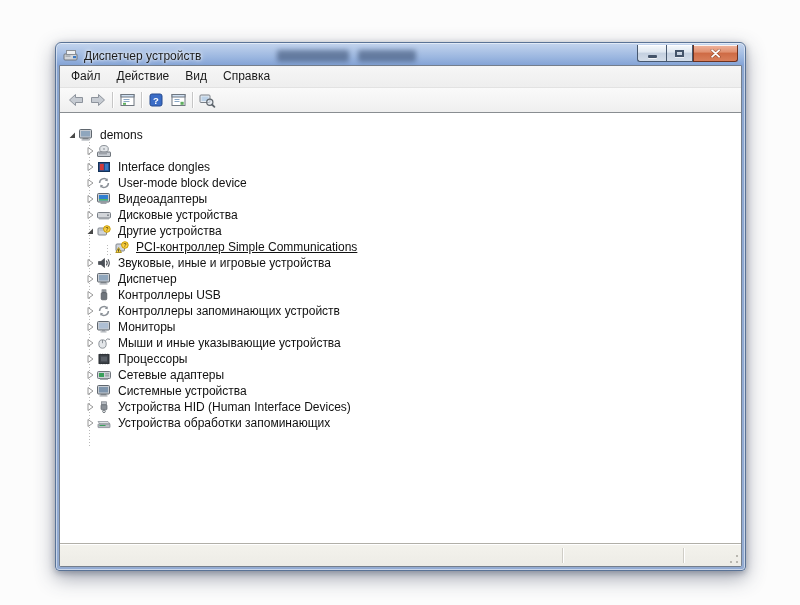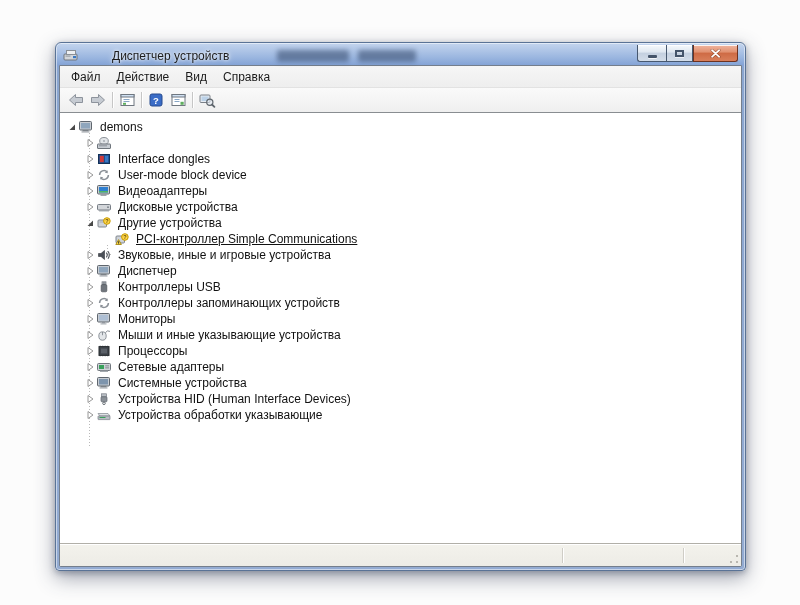--- a/index.html
+++ b/index.html
@@ -20,21 +20,20 @@
     border-radius:6px 6px 4px 4px;
     background:linear-gradient(180deg,#c4d5ee 0,#9cb7e0 14px,#84a3d6 22px,#8aa5cf 26px,#93abd2 100%);
     box-shadow:0 7px 20px rgba(50,60,85,.45), 0 2px 6px rgba(50,60,85,.35), inset 0 0 0 1px rgba(255,255,255,.5);
     padding:3px;
     display:flex;flex-direction:column;
   }
   .titlebar{
     height:19px;flex:0 0 19px;position:relative;
     display:flex;align-items:center;
     padding:0 2px 0 4px;
-    gap:28px;
   }
   .app-icon{width:16px;height:14px;margin-right:5px;flex:0 0 auto;display:inline-flex;}
   .title-text{
     font-size:12px;color:#1c1c1c;white-space:nowrap;
     text-shadow:0 0 3px rgba(255,255,255,.95),0 0 6px rgba(255,255,255,.8);
   }
   .smudge{
     position:absolute;left:218px;top:4px;width:142px;height:12px;
     display:flex;gap:9px;filter:blur(2.6px);opacity:.6;
   }
@@ -60,39 +59,39 @@
     box-shadow:0 1px 0 rgba(255,255,255,.7);}
   .glyph-max{width:9px;height:7px;border:2px solid #44546a;box-sizing:border-box;
     box-shadow:0 1px 0 rgba(255,255,255,.6);}
 
   
   .client{
     flex:1;display:flex;flex-direction:column;min-height:0;
     background:#f0f0f0;border:1px solid #747e8c;border-radius:0 0 2px 2px;
   }
   .menubar{
-    height:21px;flex:0 0 21px;display:flex;align-items:center;
+    height:21px;flex:0 0 21px;display:flex;
     background:linear-gradient(#f6f6f6,#eeeeee);
     padding-left:3px;border-bottom:1px solid #e2e2e2;
   }
   .menu-item{font-size:12px;color:#1a1a1a;padding:3px 8px;cursor:default;}
   .toolbar{
     height:24px;flex:0 0 24px;display:flex;align-items:center;
     background:linear-gradient(#fafafa,#efefef);
     padding-left:5px;
   }
   .tbtn{width:22px;height:20px;display:flex;align-items:center;justify-content:center;}
   .tsep{width:1px;height:16px;background:#c6c6c6;margin:0 3px;box-shadow:1px 0 0 #ffffff;}
 
   .content{
     flex:1;min-height:0;background:#ffffff;
     border-top:1px solid #898d91;border-bottom:1px solid #b1afa8;
     position:relative;overflow:hidden;
   }
-  .tree{position:relative;padding-top:6px;height:100%;}
+  .tree{position:relative;padding-top:14px;height:100%;}
   .tree-row{
     height:16px;display:flex;align-items:center;
     font-size:12px;color:#111;white-space:nowrap;position:relative;z-index:1;
   }
   .tree-row .expander{width:12px;height:12px;flex:0 0 12px;display:inline-flex;align-items:center;justify-content:center;}
   .tree-row .dev-icon{width:16px;height:12px;flex:0 0 16px;display:inline-flex;align-items:center;justify-content:center;margin-right:4px;}
   .tree-row .lbl{padding:0 2px;}
   .lvl0{padding-left:6px;}
   .lvl1{padding-left:24px;}
   .lvl2{padding-left:42px;text-decoration:underline;}
@@ -510,21 +509,21 @@
                   <path d="M3 1.5 L8 5 L3 8.5 Z" fill="#ffffff" stroke="#989898"></path>
                 </svg>
               </span>
               <span class="dev-icon">
                 <svg width="14" height="12" viewBox="0 0 14 12">
                   <path d="M1 4.5 L11 4.5 L13 7 L3 7 Z" fill="#dfe2e5" stroke="#81878e" stroke-width="0.7"></path>
                   <rect x="1" y="7" width="12" height="3.6" rx="0.5" fill="#b9bec4" stroke="#777d85" stroke-width="0.7"></rect>
                   <rect x="2.5" y="8" width="6" height="1" fill="#39a05b"></rect>
                 </svg>
               </span>
-              <span class="lbl">Устройства обработки указывающие</span>
+              <span class="lbl">Устройства обработки запоминающих</span>
             </div>
           </div>
       </div>
       <div class="statusbar">
         <div class="sbsep sb1"></div>
         <div class="sbsep sb2"></div>
         <div class="grip"></div>
       </div>
     </div>
 

